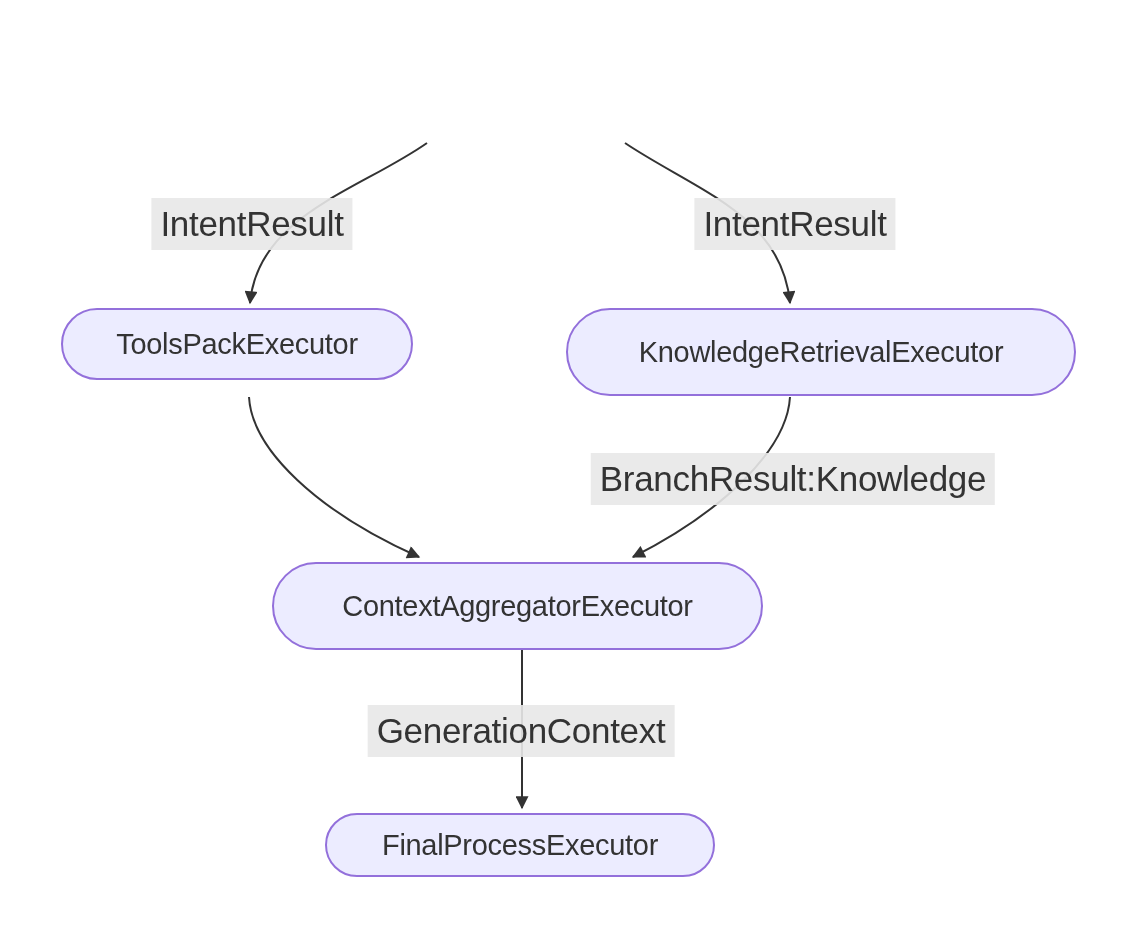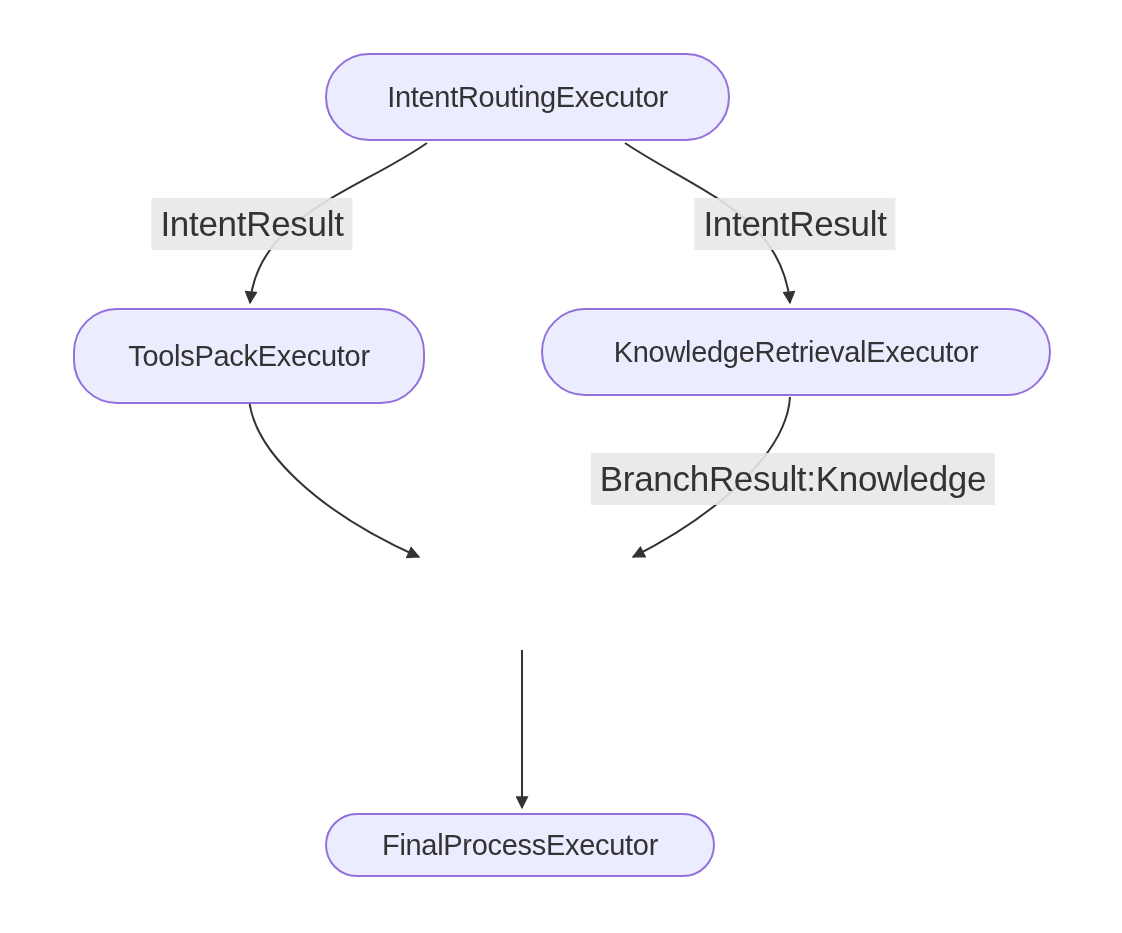--- a/index.html
+++ b/index.html
@@ -55,22 +55,22 @@
     background: var(--label-bg, rgba(232,232,232,0.9));
     padding: 6px 9px;
     font-size: 35px;
     letter-spacing: -0.3px;
     white-space: nowrap;
     color: var(--text, #333333);
     z-index: 2;
   }
   
   #node-intent-routing      { left: 325px; top: 53px;  width: 405px; height: 88px; }
-  #node-tools-pack          { left: 73px;  top: 308px; width: 352px; height: 96px; }
-  #node-knowledge-retrieval { left: 541px; top: 308px; width: 510px; height: 88px; }
+  #node-tools-pack          { left: 61px;  top: 308px; width: 352px; height: 72px; }
+  #node-knowledge-retrieval { left: 566px; top: 308px; width: 510px; height: 88px; }
   #node-context-aggregator  { left: 272px; top: 562px; width: 491px; height: 88px; }
   #node-final-process       { left: 325px; top: 813px; width: 390px; height: 64px; }
   
   #label-intent-result-left  { left: 252px; top: 224px; }
   #label-intent-result-right { left: 795px; top: 224px; }
   #label-branch-tools        { left: 250px; top: 479px; }
   #label-branch-knowledge    { left: 793px; top: 479px; text-align: center; }
   #label-generation-context  { left: 521px; top: 731px; }
 </style>
 </head>
@@ -87,19 +87,20 @@
     <path class="edge" d="M 427 143 C 360 190, 258 215, 250 303" marker-end="url(#arrow)"></path>
     <path class="edge" d="M 625 143 C 695 190, 782 215, 790 303" marker-end="url(#arrow)"></path>
     <path class="edge" d="M 249 397 C 252 450, 318 512, 419 557" marker-end="url(#arrow)"></path>
     <path class="edge" d="M 790 397 C 787 450, 722 512, 633 557" marker-end="url(#arrow)"></path>
     <path class="edge" d="M 522 650 L 522 808" marker-end="url(#arrow)"></path>
   </svg>
 
   <div class="edge-label" id="label-intent-result-left">IntentResult</div>
   <div class="edge-label" id="label-intent-result-right">IntentResult</div>
   <div class="edge-label" id="label-branch-knowledge">BranchResult:Knowledge</div>
+  <div class="edge-label" id="label-generation-context">GenerationContext</div>
 
-  <div class="node" id="node-intent-routing">IntentRoutingExecutor</div>
   <div class="node" id="node-tools-pack">ToolsPackExecutor</div>
   <div class="node" id="node-knowledge-retrieval">KnowledgeRetrievalExecutor</div>
+  <div class="node" id="node-context-aggregator">ContextAggregatorExecutor</div>
   <div class="node" id="node-final-process">FinalProcessExecutor</div>
 
 </div>
 
 </body></html>

